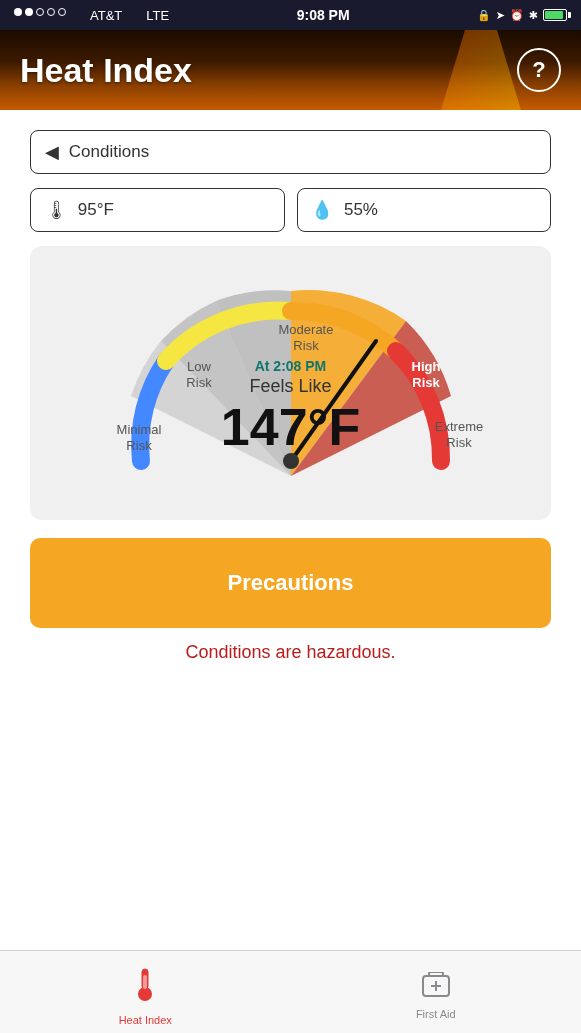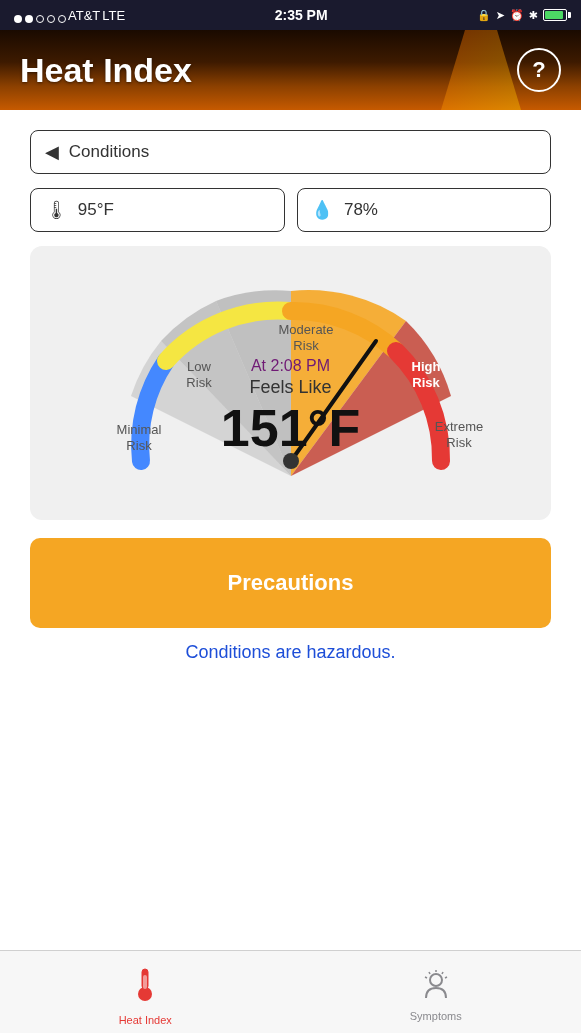--- a/index.html
+++ b/index.html
@@ -14,21 +14,21 @@
 
     
     .status-bar {
       background: #1a1a2e;
       display: flex;
       justify-content: space-between;
       align-items: center;
       padding: 6px 14px;
       height: 30px;
     }
-    .status-left { display: flex; align-items: flex-end; gap: 2px; }
+    .status-left { display: flex; align-items: flex-start; gap: 24px; }
     .status-dots { display: flex; gap: 3px; }
     .dot { width: 8px; height: 8px; border-radius: 50%; }
     .dot.filled { background: #fff; }
     .dot.empty { background: transparent; border: 1.5px solid #fff; }
     .status-carrier { color: #fff; font-size: 13px; font-weight: 500; }
     .status-time { color: #fff; font-size: 14px; font-weight: 600; }
     .status-right { display: flex; align-items: center; gap: 5px; }
     .status-icon { color: #fff; font-size: 11px; }
     .battery-icon {
       width: 24px; height: 12px; border: 1.5px solid #fff; border-radius: 2px;
@@ -109,42 +109,42 @@
     }
 
     
     .gauge-center-text {
       position: absolute;
       top: 50%;
       left: 50%;
       transform: translate(-50%, -30%);
       text-align: center;
     }
-    .gauge-time { font-size: 16px; color: #701a75; }
+    .gauge-time { font-size: 14px; color: #0f766e; font-weight: bold; }
     .gauge-feels { font-size: 18px; color: #333; margin-top: 2px; }
     .gauge-temp { font-size: 52px; font-weight: 700; color: #111; line-height: 1; margin-top: 4px; }
 
     
     .precautions-btn {
       background: #f5a623;
       border: none;
       border-radius: 10px;
       color: #fff;
       font-size: 22px;
       font-weight: 600;
       padding: 32px;
       width: 100%;
       cursor: pointer;
       margin-bottom: 14px;
     }
 
     .conditions-text {
       text-align: center;
       font-size: 18px;
-      color: #1d4ed8;
+      color: #b91c1c;
       margin-bottom: 10px;
     }
 
     
     .tab-bar {
       position: fixed;
       bottom: 0;
       width: 581px;
       background: #f7f7f7;
       border-top: 1px solid #d0d0d0;
@@ -179,21 +179,21 @@
     <div class="status-dots">
       <div class="dot filled"></div>
       <div class="dot filled"></div>
       <div class="dot empty"></div>
       <div class="dot empty"></div>
       <div class="dot empty"></div>
     </div>
     <span class="status-carrier">AT&amp;T</span>
     <span class="status-carrier">LTE</span>
   </div>
-  <div class="status-time">2:35 PM</div>
+  <div class="status-time">9:08 PM</div>
   <div class="status-right">
     <span class="status-icon">🔒</span>
     <span class="status-icon">➤</span>
     <span class="status-icon">⏰</span>
     <span class="status-icon">✱</span>
     <div class="battery-icon">
       <div class="battery-fill"></div>
     </div>
   </div>
 </div>
@@ -215,21 +215,21 @@
   </div>
 
   
   <div class="input-row">
     <div class="input-field">
       <span class="input-icon">🌡</span>
       <span class="input-value">95°F</span>
     </div>
     <div class="input-field">
       <span class="input-icon">💧</span>
-      <span class="input-value">78%</span>
+      <span class="input-value">55%</span>
     </div>
   </div>
 
   
   <div class="gauge-container">
     <div class="gauge-wrapper">
       <svg class="gauge-svg" viewBox="0 0 480 240">
 
         <path d="M 240 210 L 80 130 A 170 170 0 0 1 110 75 Z" fill="#c8c8c8" opacity="0.7"></path>
 
@@ -264,21 +264,21 @@
         <text x="375" y="105" text-anchor="middle" font-size="13" fill="#fff" font-weight="bold" font-family="Arial">High</text>
         <text x="375" y="121" text-anchor="middle" font-size="13" fill="#fff" font-weight="bold" font-family="Arial">Risk</text>
 
         <text x="408" y="165" text-anchor="middle" font-size="13" fill="#555" font-family="Arial">Extreme</text>
         <text x="408" y="181" text-anchor="middle" font-size="13" fill="#555" font-family="Arial">Risk</text>
       </svg>
 
       <div class="gauge-center-text">
         <div class="gauge-time">At 2:08 PM</div>
         <div class="gauge-feels">Feels Like</div>
-        <div class="gauge-temp">151°F</div>
+        <div class="gauge-temp">147°F</div>
       </div>
     </div>
   </div>
 
   
   <button class="precautions-btn">Precautions</button>
 
   
   <div class="conditions-text">Conditions are hazardous.</div>
 
@@ -292,31 +292,27 @@
       <svg width="28" height="36" viewBox="0 0 28 36" fill="none">
         <rect x="11" y="2" width="6" height="20" rx="3" fill="#e53935" stroke="#e53935" stroke-width="1"></rect>
         <circle cx="14" cy="27" r="7" fill="#e53935"></circle>
         <rect x="12" y="8" width="4" height="14" rx="2" fill="#fff" opacity="0.5"></rect>
       </svg>
     </div>
     <span class="tab-label active">Heat Index</span>
   </div>
 
 
+
   <div class="tab-item">
     <div>
-      <svg width="28" height="32" viewBox="0 0 28 32" fill="none">
-        <circle cx="14" cy="10" r="6" stroke="#8a8a8e" stroke-width="2" fill="none"></circle>
-        <path d="M 4 28 Q 4 18 14 18 Q 24 18 24 28" stroke="#8a8a8e" stroke-width="2" fill="none"></path>
-
-        <line x1="14" y1="2" x2="14" y2="0" stroke="#8a8a8e" stroke-width="1.5"></line>
-        <line x1="8" y1="4" x2="7" y2="2" stroke="#8a8a8e" stroke-width="1.5"></line>
-        <line x1="20" y1="4" x2="21" y2="2" stroke="#8a8a8e" stroke-width="1.5"></line>
-        <line x1="5" y1="8" x2="3" y2="7" stroke="#8a8a8e" stroke-width="1.5"></line>
-        <line x1="23" y1="8" x2="25" y2="7" stroke="#8a8a8e" stroke-width="1.5"></line>
+      <svg width="30" height="28" viewBox="0 0 30 28" fill="none">
+        <rect x="2" y="4" width="26" height="20" rx="3" stroke="#8a8a8e" stroke-width="2" fill="none"></rect>
+        <line x1="15" y1="9" x2="15" y2="19" stroke="#8a8a8e" stroke-width="2"></line>
+        <line x1="10" y1="14" x2="20" y2="14" stroke="#8a8a8e" stroke-width="2"></line>
+        <path d="M8 4 L8 2 Q8 0 10 0 L20 0 Q22 0 22 2 L22 4" stroke="#8a8a8e" stroke-width="2" fill="none"></path>
       </svg>
     </div>
-    <span class="tab-label">Symptoms</span>
-  </div>
-
+    <span class="tab-label">First Aid</span>
+  </div>
 
 
 </div>
 
 </body></html>

